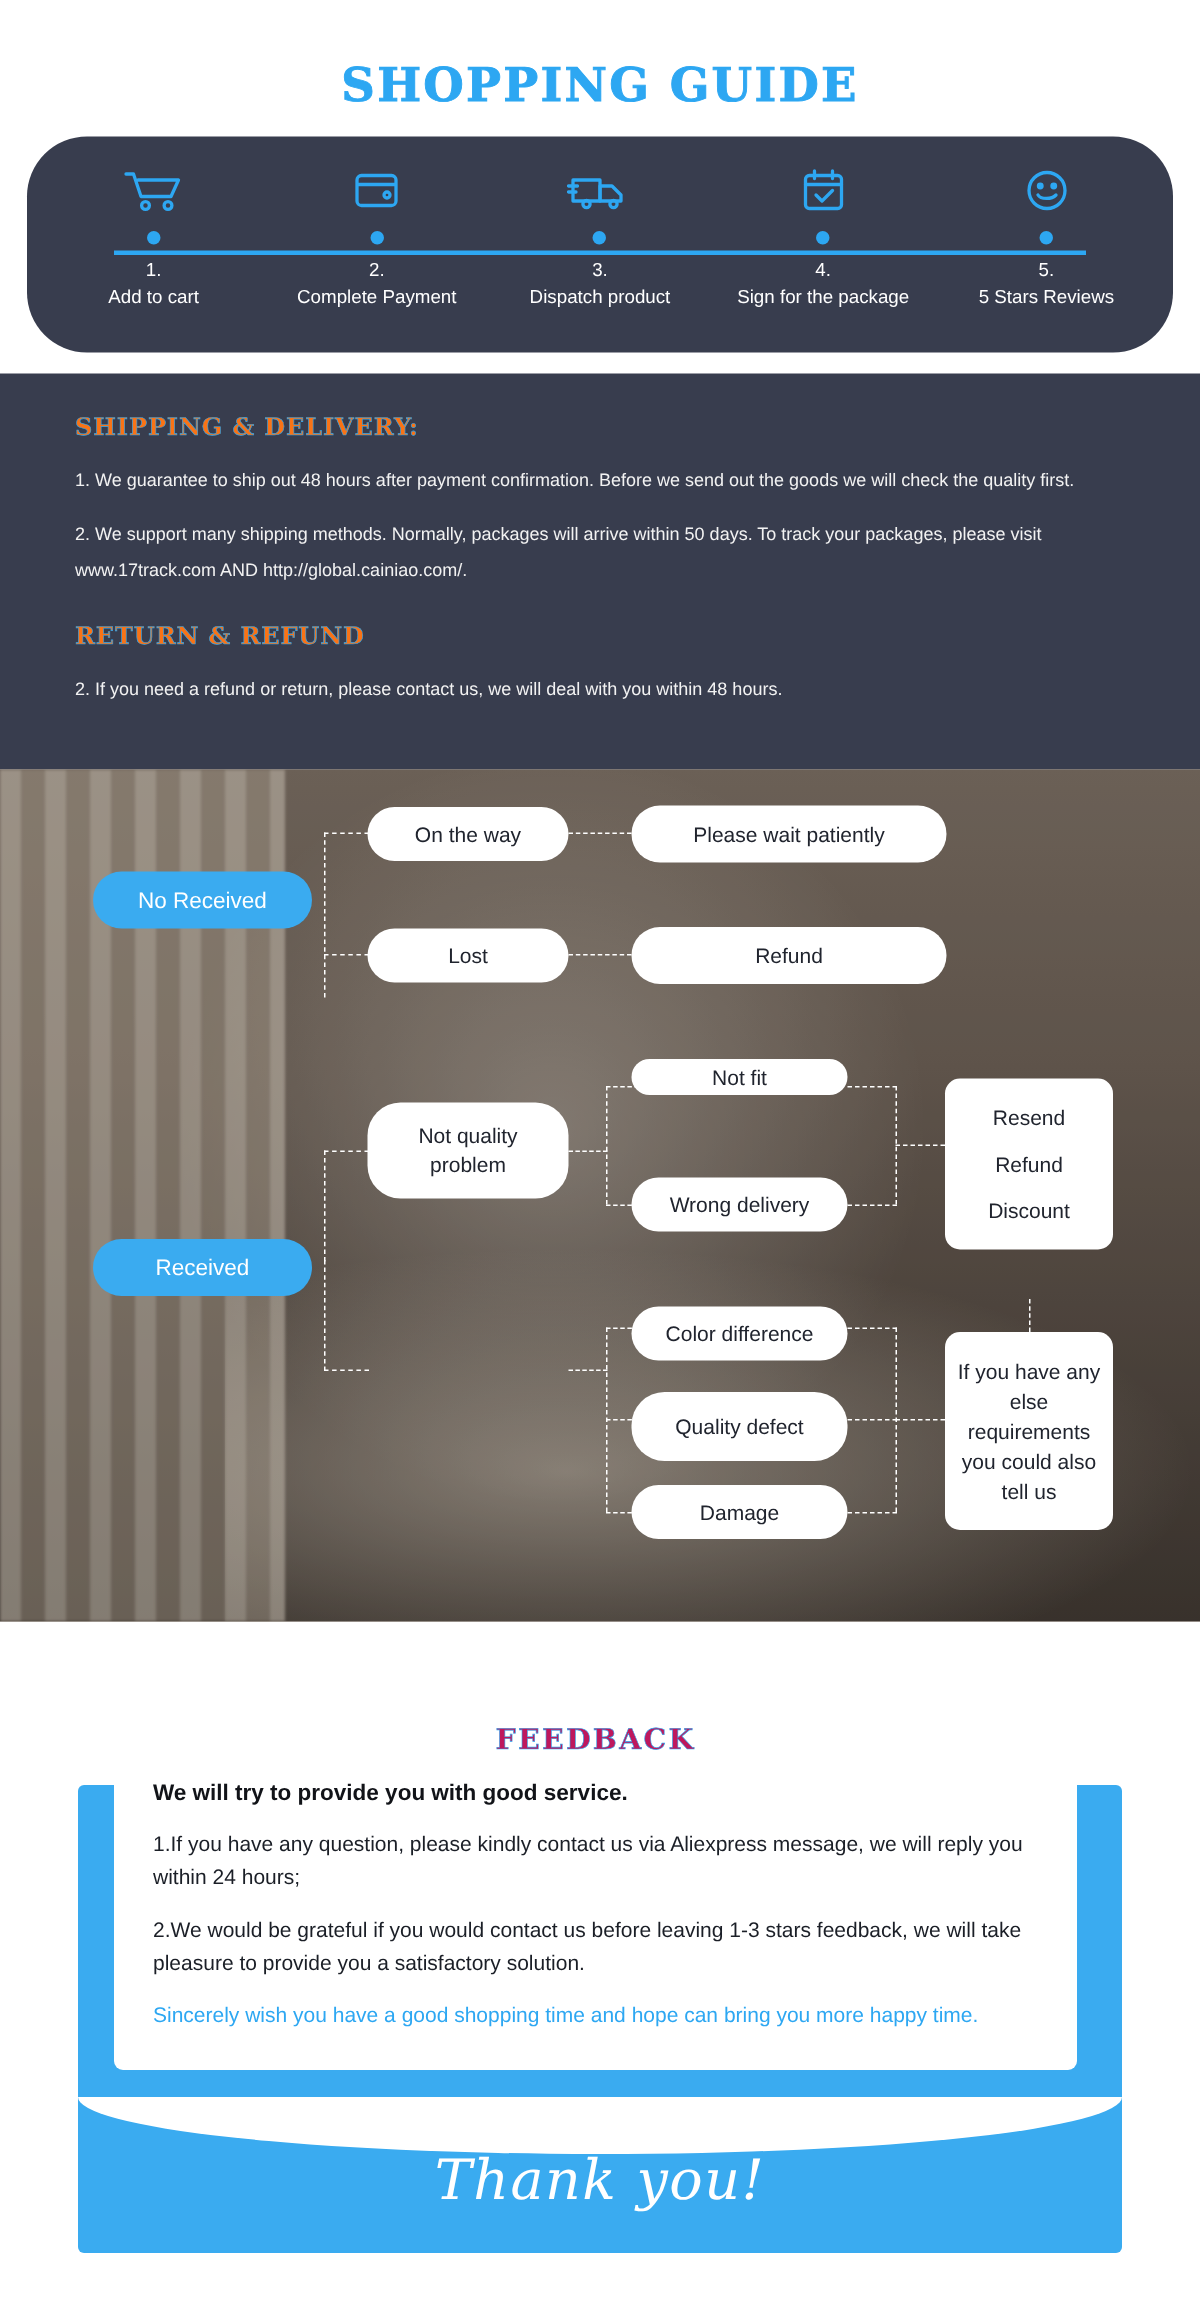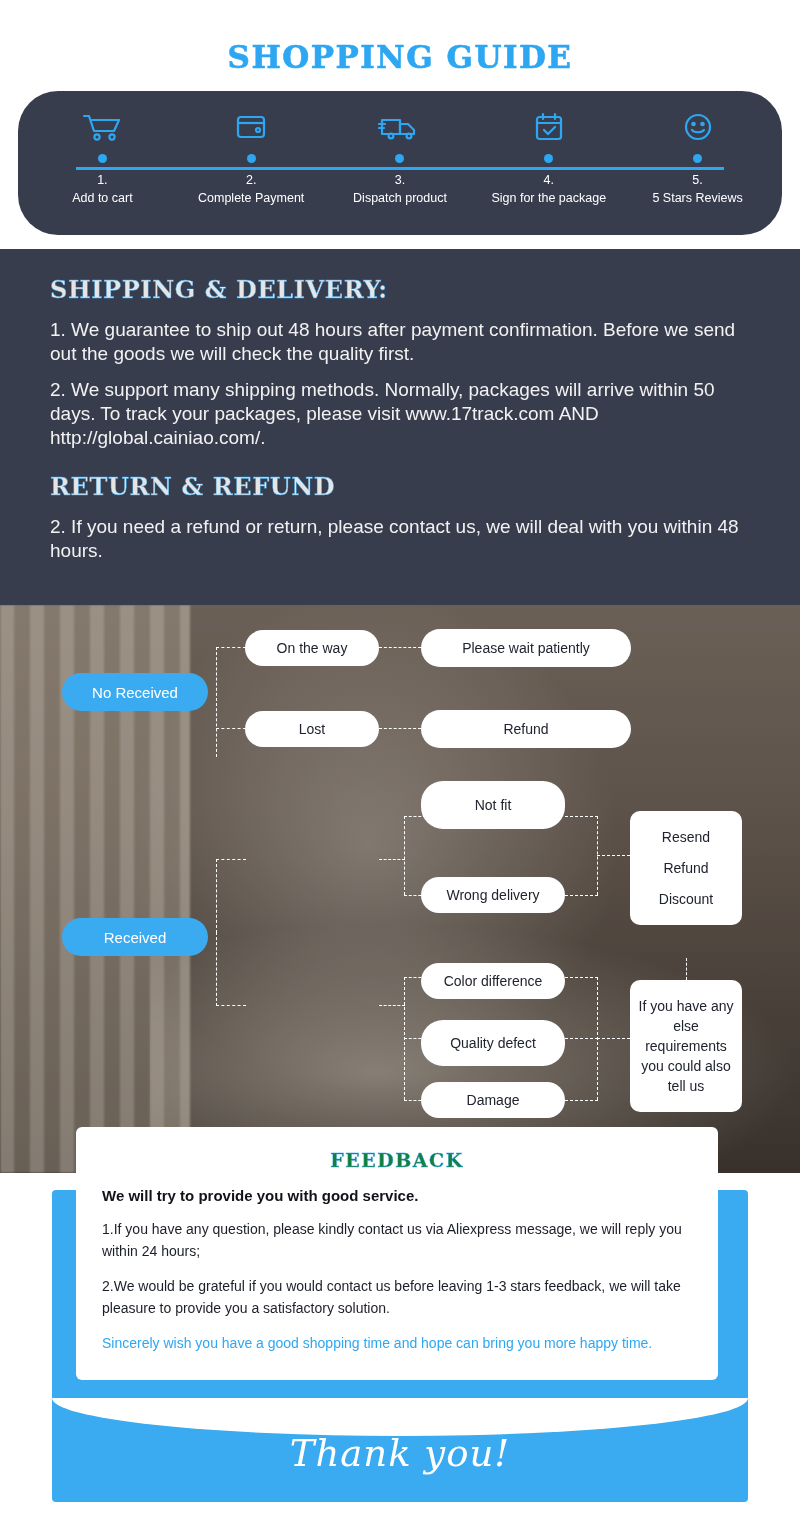--- a/index.html
+++ b/index.html
@@ -80,32 +80,32 @@
     font-size: 12.5px;
     line-height: 18px;
   }
 
   
   .shipping {
     background: #383d4e;
     padding: 26px 50px 30px 50px;
   }
   .sec-head {
-    color: #e5e5e5;
+    color: #f97316;
     font-family: "DejaVu Serif", serif;
     font-weight: bold;
-    font-size: 24px;
+    font-size: 16px;
     letter-spacing: 0.6px;
     -webkit-text-stroke: 0.4px #2da7f2;
     margin-bottom: 14px;
   }
   .sec-head.second { margin-top: 22px; }
   .ship-p {
     color: #f2f2f2;
-    font-size: 19px;
+    font-size: 12px;
     line-height: 24px;
     margin-bottom: 12px;
   }
 
   
   .flow {
     position: relative;
     height: 568px;
     overflow: hidden;
     background: #6d6257;
@@ -183,21 +183,21 @@
   .fb-card {
     position: absolute;
     left: 76px; top: 1127px;
     width: 642px;
     background: #ffffff;
     border-radius: 6px;
     padding: 22px 26px 26px 26px;
   }
   .fb-title {
     text-align: center;
-    color: #15803d;
+    color: #be185d;
     font-family: "DejaVu Serif", serif;
     font-weight: bold;
     font-size: 19px;
     letter-spacing: 1.5px;
     -webkit-text-stroke: 0.4px #2da7f2;
     margin-bottom: 16px;
   }
   .fb-lead {
     color: #111318;
     font-size: 15px;
@@ -343,22 +343,23 @@
     <div class="conn" style="left:686px; top:353px; width:1px; height:22px; border-left-width:1px;"></div>
 
     <div class="node blue" style="left:62px; top:68px; width:146px; height:38px;">No Received</div>
     <div class="node blue" style="left:62px; top:313px; width:146px; height:38px;">Received</div>
 
     <div class="node" style="left:245px; top:25px; width:134px; height:36px;">On the way</div>
     <div class="node" style="left:421px; top:24px; width:210px; height:38px;">Please wait patiently</div>
     <div class="node" style="left:245px; top:106px; width:134px; height:36px;">Lost</div>
     <div class="node" style="left:421px; top:105px; width:210px; height:38px;">Refund</div>
 
-
-    <div class="node" style="left:421px; top:176px; width:144px; height:48px;">Not fit</div>
+    <div class="node" style="left:245px; top:222px; width:134px; height:64px;">Not quality problem</div>
+
+    <div class="node" style="left:421px; top:193px; width:144px; height:24px;">Not fit</div>
     <div class="node" style="left:421px; top:272px; width:144px; height:36px;">Wrong delivery</div>
     <div class="node" style="left:421px; top:358px; width:144px; height:36px;">Color difference</div>
     <div class="node" style="left:421px; top:415px; width:144px; height:46px;">Quality defect</div>
     <div class="node" style="left:421px; top:477px; width:144px; height:36px;">Damage</div>
 
     <div class="node" style="left:630px; top:206px; width:112px; height:114px; flex-direction:column; gap:12px; border-radius:10px;">
       <span>Resend</span>
       <span>Refund</span>
       <span>Discount</span>
     </div>

